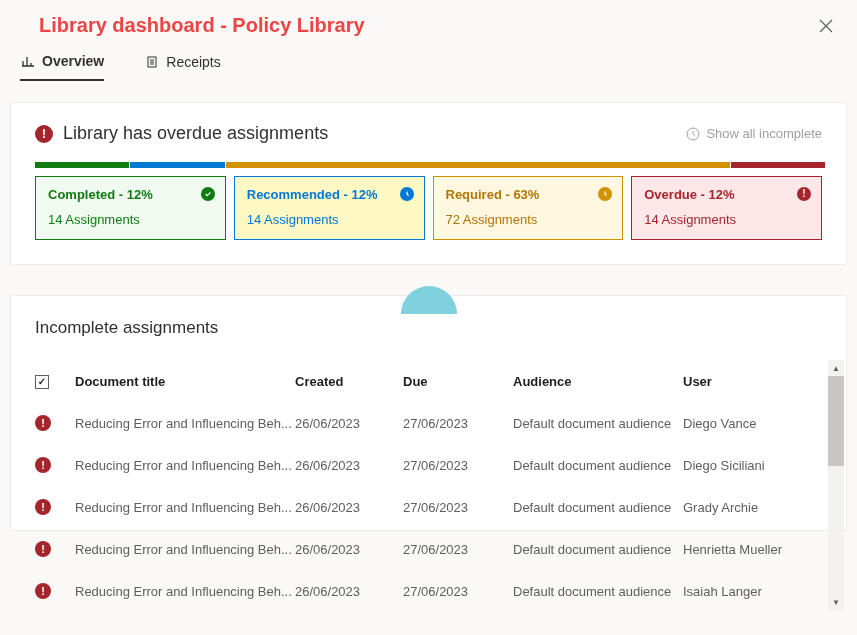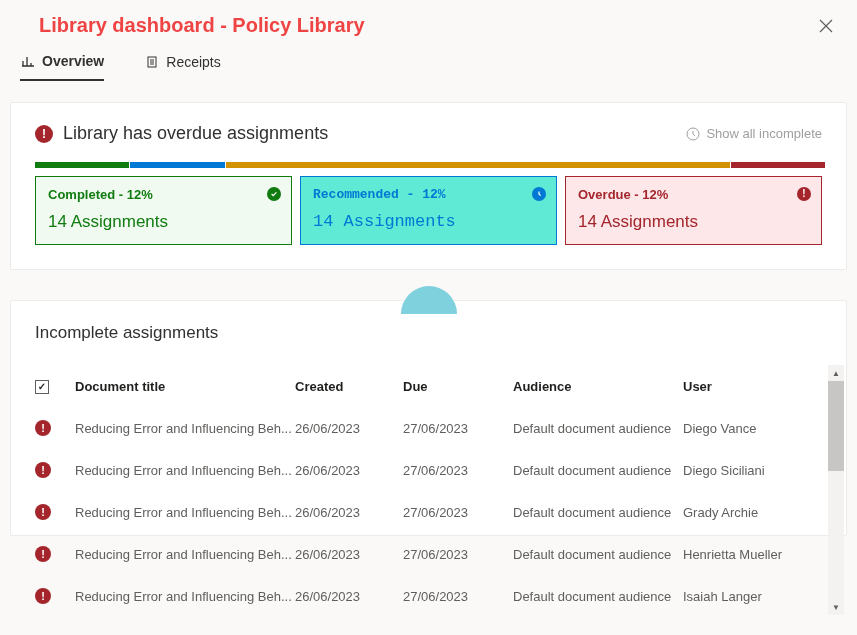--- a/index.html
+++ b/index.html
@@ -106,33 +106,33 @@
     border: 1px solid;
     padding: 10px 12px 12px 12px;
     position: relative;
   }
   .stat-box .stat-title {
     font-weight: 600;
     font-size: 13px;
     margin-bottom: 10px;
   }
   .stat-box .stat-sub {
-    font-size: 17px;
+    font-size: 13px;
   }
   .stat-box .stat-badge {
     position: absolute;
     top: 10px; right: 10px;
     width: 14px; height: 14px;
     border-radius: 50%;
     display:flex; align-items:center; justify-content:center;
   }
   .box-green { border-color:#107c10; background:#f1faf1; }
   .box-green .stat-title, .box-green .stat-sub { color:#107c10; }
   .box-green .stat-badge { background:#107c10; }
-  .box-blue { border-color:#0078d4; background:#5eead4;font-family:Liberation Mono, monospace; }
+  .box-blue { border-color:#0078d4; background:#fef9c3; }
   .box-blue .stat-title, .box-blue .stat-sub { color:#0078d4; }
   .box-blue .stat-badge { background:#0078d4; }
   .box-amber { border-color:#d29200; background:#fff8e1; }
   .box-amber .stat-title, .box-amber .stat-sub { color:#b27700; }
   .box-amber .stat-badge { background:#d29200; }
   .box-red { border-color:#a4262c; background:#fde7e9; }
   .box-red .stat-title, .box-red .stat-sub { color:#a4262c; }
   .box-red .stat-badge { background:#a4262c; }
   .fab {
     position: absolute;
@@ -265,20 +265,29 @@
     </div>
     <div class="stat-box box-blue">
       <div class="stat-title">Recommended - 12%</div>
       <div class="stat-sub">14 Assignments</div>
       <span class="stat-badge">
         <svg width="8" height="8" viewBox="0 0 10 10">
             <path d="M5 2 V5 L7 7" stroke="#fff" stroke-width="1.5" fill="none"></path>
           </svg>
       </span>
     </div>
+    <div class="stat-box box-amber">
+      <div class="stat-title">Required - 63%</div>
+      <div class="stat-sub">72 Assignments</div>
+      <span class="stat-badge">
+        <svg width="8" height="8" viewBox="0 0 10 10">
+            <path d="M5 2 V5 L7 7" stroke="#fff" stroke-width="1.5" fill="none"></path>
+          </svg>
+      </span>
+    </div>
     <div class="stat-box box-red">
       <div class="stat-title">Overdue - 12%</div>
       <div class="stat-sub">14 Assignments</div>
       <span class="stat-badge">
         <span style="color:#fff;font-size:10px;font-weight:700;line-height:1">!</span>
       </span>
     </div>
   </div>
 </div>
 

